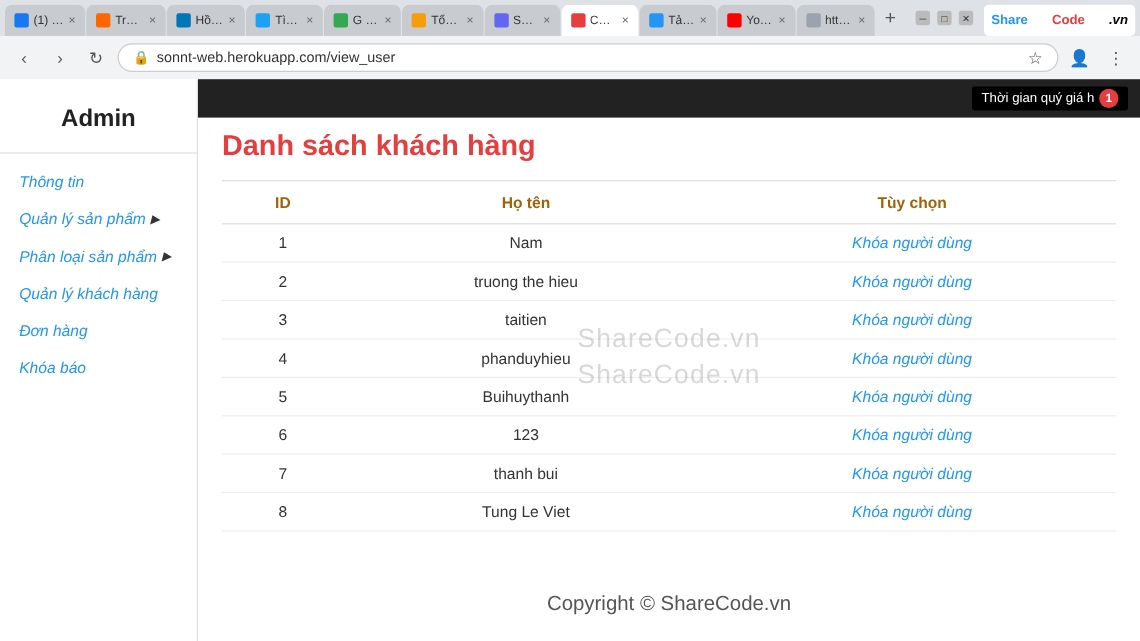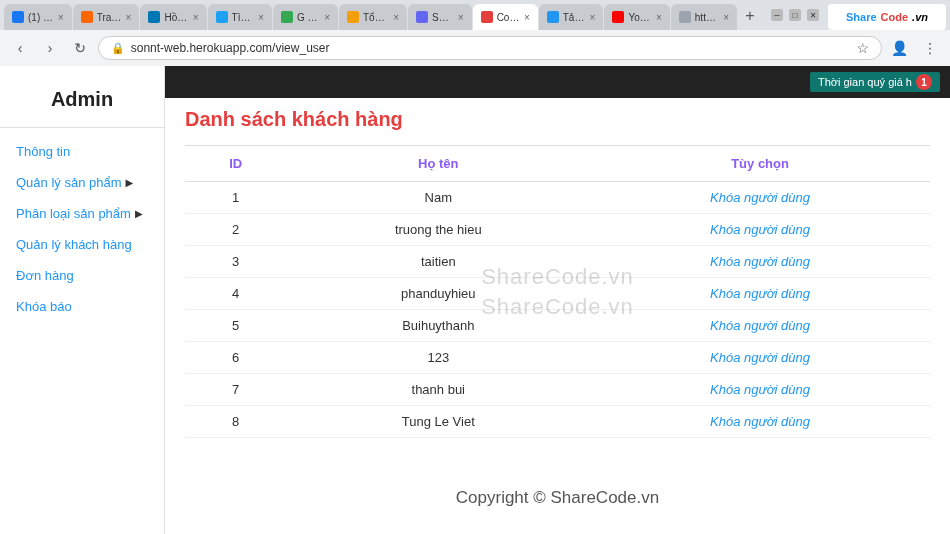--- a/index.html
+++ b/index.html
@@ -97,24 +97,24 @@
       align-items: center;
       justify-content: center;
       font-size: 14px;
       color: #555;
       cursor: pointer;
     }
     
     .sharecode-logo-browser {
       display: flex;
       align-items: center;
-      gap: 4px;
+      gap: 20px;
       background: #fff;
       border-radius: 4px;
-      padding: 2px 18px;
+      padding: 2px 6px;
       font-size: 10px;
       font-weight: bold;
     }
 
     
     .page-wrapper {
       display: flex;
       width: 950px;
       min-height: 460px;
       background: #fff;
@@ -138,41 +138,42 @@
       margin-bottom: 8px;
     }
     .sidebar-nav-item {
       padding: 8px 16px;
       color: #2196F3;
       font-size: 13px;
       cursor: pointer;
       display: flex;
       align-items: center;
       gap: 4px;
+      font-style: italic;
     }
     .sidebar-nav-item .arrow { font-size: 10px; color: #333; }
 
     
     .main-content {
       flex: 1;
       padding: 10px 20px;
     }
 
     
     .top-bar-main {
       display: flex;
       justify-content: flex-end;
       align-items: center;
       background: #222;
       margin: -10px -20px 10px -20px;
       padding: 4px 10px;
       height: 32px;
     }
     .top-bar-info {
-      background: #0f766e;
+      background: #000000;
       color: #fff;
       font-size: 11px;
       padding: 2px 8px;
       border-radius: 2px;
       display: flex;
       align-items: center;
       gap: 4px;
       margin-left: 40px;
     }
     .top-bar-badge {
@@ -183,40 +184,40 @@
       height: 16px;
       border-radius: 50%;
       display: flex;
       align-items: center;
       justify-content: center;
       font-weight: bold;
     }
 
     .page-title {
       color: #e53e3e;
-      font-size: 20px;
+      font-size: 24px;
       font-weight: bold;
       margin-bottom: 14px;
     }
 
     
     table {
       width: 100%;
       border-collapse: collapse;
     }
     thead tr {
       border-top: 1px solid #ddd;
       border-bottom: 1px solid #ddd;
     }
     th {
       padding: 10px 12px;
       text-align: center;
       font-size: 13px;
       font-weight: bold;
-      color: #8b5cf6;
+      color: #a16207;
     }
     td {
       padding: 8px 12px;
       text-align: center;
       font-size: 13px;
       color: #333;
       border-bottom: 1px solid #eee;
     }
     .action-link {
       color: #2196F3;

